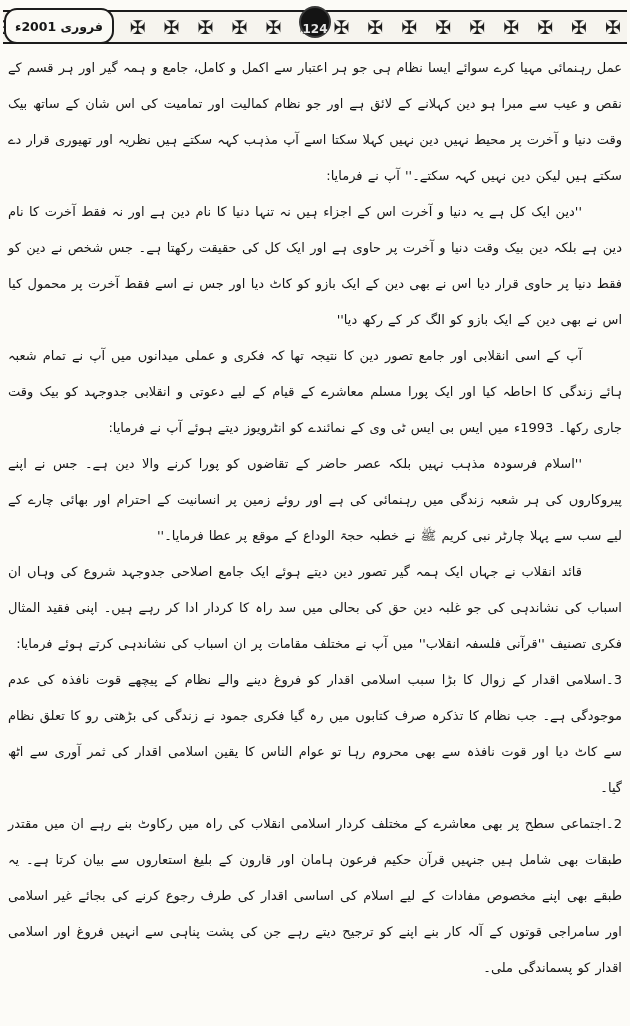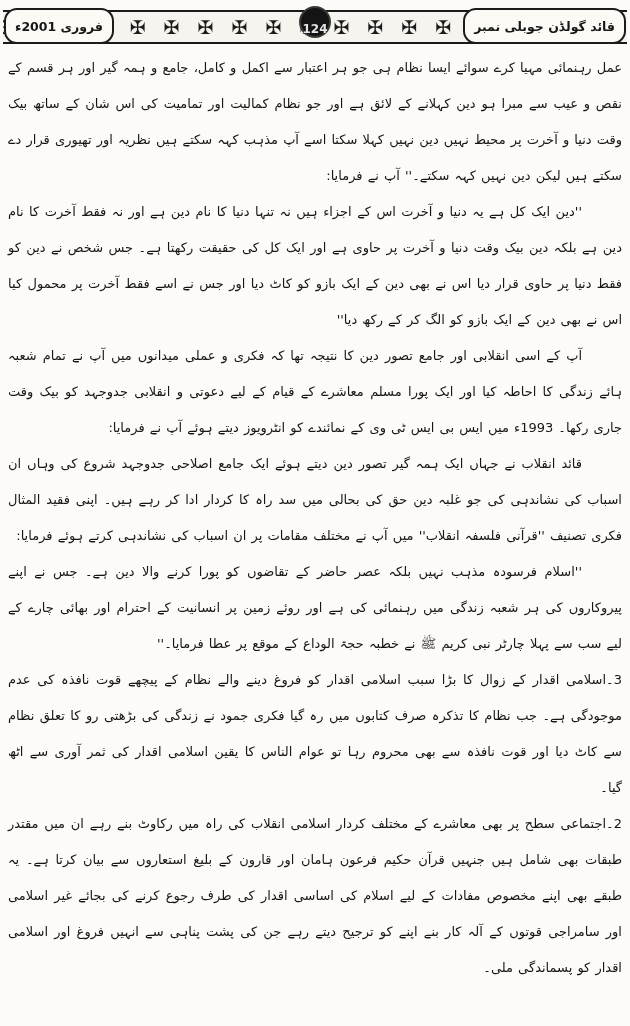--- a/index.html
+++ b/index.html
@@ -83,32 +83,29 @@
 <div class="page">
 
   <div class="band">
     <div class="ornaments">✠ ✠ ✠ ✠ ✠ ✠ ✠ ✠ ✠ ✠ ✠ ✠ ✠ ✠ ✠ ✠ ✠ ✠ ✠ ✠ ✠ ✠</div>
   </div>
 
   <div class="page-circle">
     <span>124</span>
   </div>
 
-  <div class="badge badge-right">
-    <span>قائد گولڈن جوبلی نمبر</span>
-  </div>
 
   <div class="badge badge-left">
     <span>فروری 2001ء</span>
   </div>
 
   <div class="content">
     <p class="para">عمل رہنمائی مہیا کرے سوائے ایسا نظام ہی جو ہر اعتبار سے اکمل و کامل، جامع و ہمہ گیر اور ہر قسم کے نقص و عیب سے مبرا ہو دین کہلانے کے لائق ہے اور جو نظام کمالیت اور تمامیت کی اس شان کے ساتھ بیک وقت دنیا و آخرت پر محیط نہیں دین نہیں کہلا سکتا اسے آپ مذہب کہہ سکتے ہیں نظریہ اور تھیوری قرار دے سکتے ہیں لیکن دین نہیں کہہ سکتے۔'' آپ نے فرمایا:</p>
     <p class="para indent">''دین ایک کل ہے یہ دنیا و آخرت اس کے اجزاء ہیں نہ تنہا دنیا کا نام دین ہے اور نہ فقط آخرت کا نام دین ہے بلکہ دین بیک وقت دنیا و آخرت پر حاوی ہے اور ایک کل کی حقیقت رکھتا ہے۔ جس شخص نے دین کو فقط دنیا پر حاوی قرار دیا اس نے بھی دین کے ایک بازو کو کاٹ دیا اور جس نے اسے فقط آخرت پر محمول کیا اس نے بھی دین کے ایک بازو کو الگ کر کے رکھ دیا''</p>
     <p class="para indent">آپ کے اسی انقلابی اور جامع تصور دین کا نتیجہ تھا کہ فکری و عملی میدانوں میں آپ نے تمام شعبہ ہائے زندگی کا احاطہ کیا اور ایک پورا مسلم معاشرے کے قیام کے لیے دعوتی و انقلابی جدوجہد کو بیک وقت جاری رکھا۔ 1993ء میں ایس بی ایس ٹی وی کے نمائندے کو انٹرویوز دیتے ہوئے آپ نے فرمایا:</p>
+    <p class="para indent">''اسلام فرسودہ مذہب نہیں بلکہ عصر حاضر کے تقاضوں کو پورا کرنے والا دین ہے۔ جس نے اپنے پیروکاروں کی ہر شعبہ زندگی میں رہنمائی کی ہے اور روئے زمین پر انسانیت کے احترام اور بھائی چارے کے لیے سب سے پہلا چارٹر نبی کریم ﷺ نے خطبہ حجۃ الوداع کے موقع پر عطا فرمایا۔''</p>
     <p class="para indent">قائد انقلاب نے جہاں ایک ہمہ گیر تصور دین دیتے ہوئے ایک جامع اصلاحی جدوجہد شروع کی وہاں ان اسباب کی نشاندہی کی جو غلبہ دین حق کی بحالی میں سد راہ کا کردار ادا کر رہے ہیں۔ اپنی فقید المثال فکری تصنیف ''قرآنی فلسفہ انقلاب'' میں آپ نے مختلف مقامات پر ان اسباب کی نشاندہی کرتے ہوئے فرمایا:</p>
-    <p class="para indent">''اسلام فرسودہ مذہب نہیں بلکہ عصر حاضر کے تقاضوں کو پورا کرنے والا دین ہے۔ جس نے اپنے پیروکاروں کی ہر شعبہ زندگی میں رہنمائی کی ہے اور روئے زمین پر انسانیت کے احترام اور بھائی چارے کے لیے سب سے پہلا چارٹر نبی کریم ﷺ نے خطبہ حجۃ الوداع کے موقع پر عطا فرمایا۔''</p>
     <p class="para">3۔اسلامی اقدار کے زوال کا بڑا سبب اسلامی اقدار کو فروغ دینے والے نظام کے پیچھے قوت نافذہ کی عدم موجودگی ہے۔ جب نظام کا تذکرہ صرف کتابوں میں رہ گیا فکری جمود نے زندگی کی بڑھتی رو کا تعلق نظام سے کاٹ دیا اور قوت نافذہ سے بھی محروم رہا تو عوام الناس کا یقین اسلامی اقدار کی ثمر آوری سے اٹھ گیا۔</p>
     <p class="para">2۔اجتماعی سطح پر بھی معاشرے کے مختلف کردار اسلامی انقلاب کی راہ میں رکاوٹ بنے رہے ان میں مقتدر طبقات بھی شامل ہیں جنہیں قرآن حکیم فرعون ہامان اور قارون کے بلیغ استعاروں سے بیان کرتا ہے۔ یہ طبقے بھی اپنے مخصوص مفادات کے لیے اسلام کی اساسی اقدار کی طرف رجوع کرنے کی بجائے غیر اسلامی اور سامراجی قوتوں کے آلہ کار بنے اپنے کو ترجیح دیتے رہے جن کی پشت پناہی سے انہیں فروغ اور اسلامی اقدار کو پسماندگی ملی۔</p>
 
   </div>
 
 </div>
 
 </body></html>

